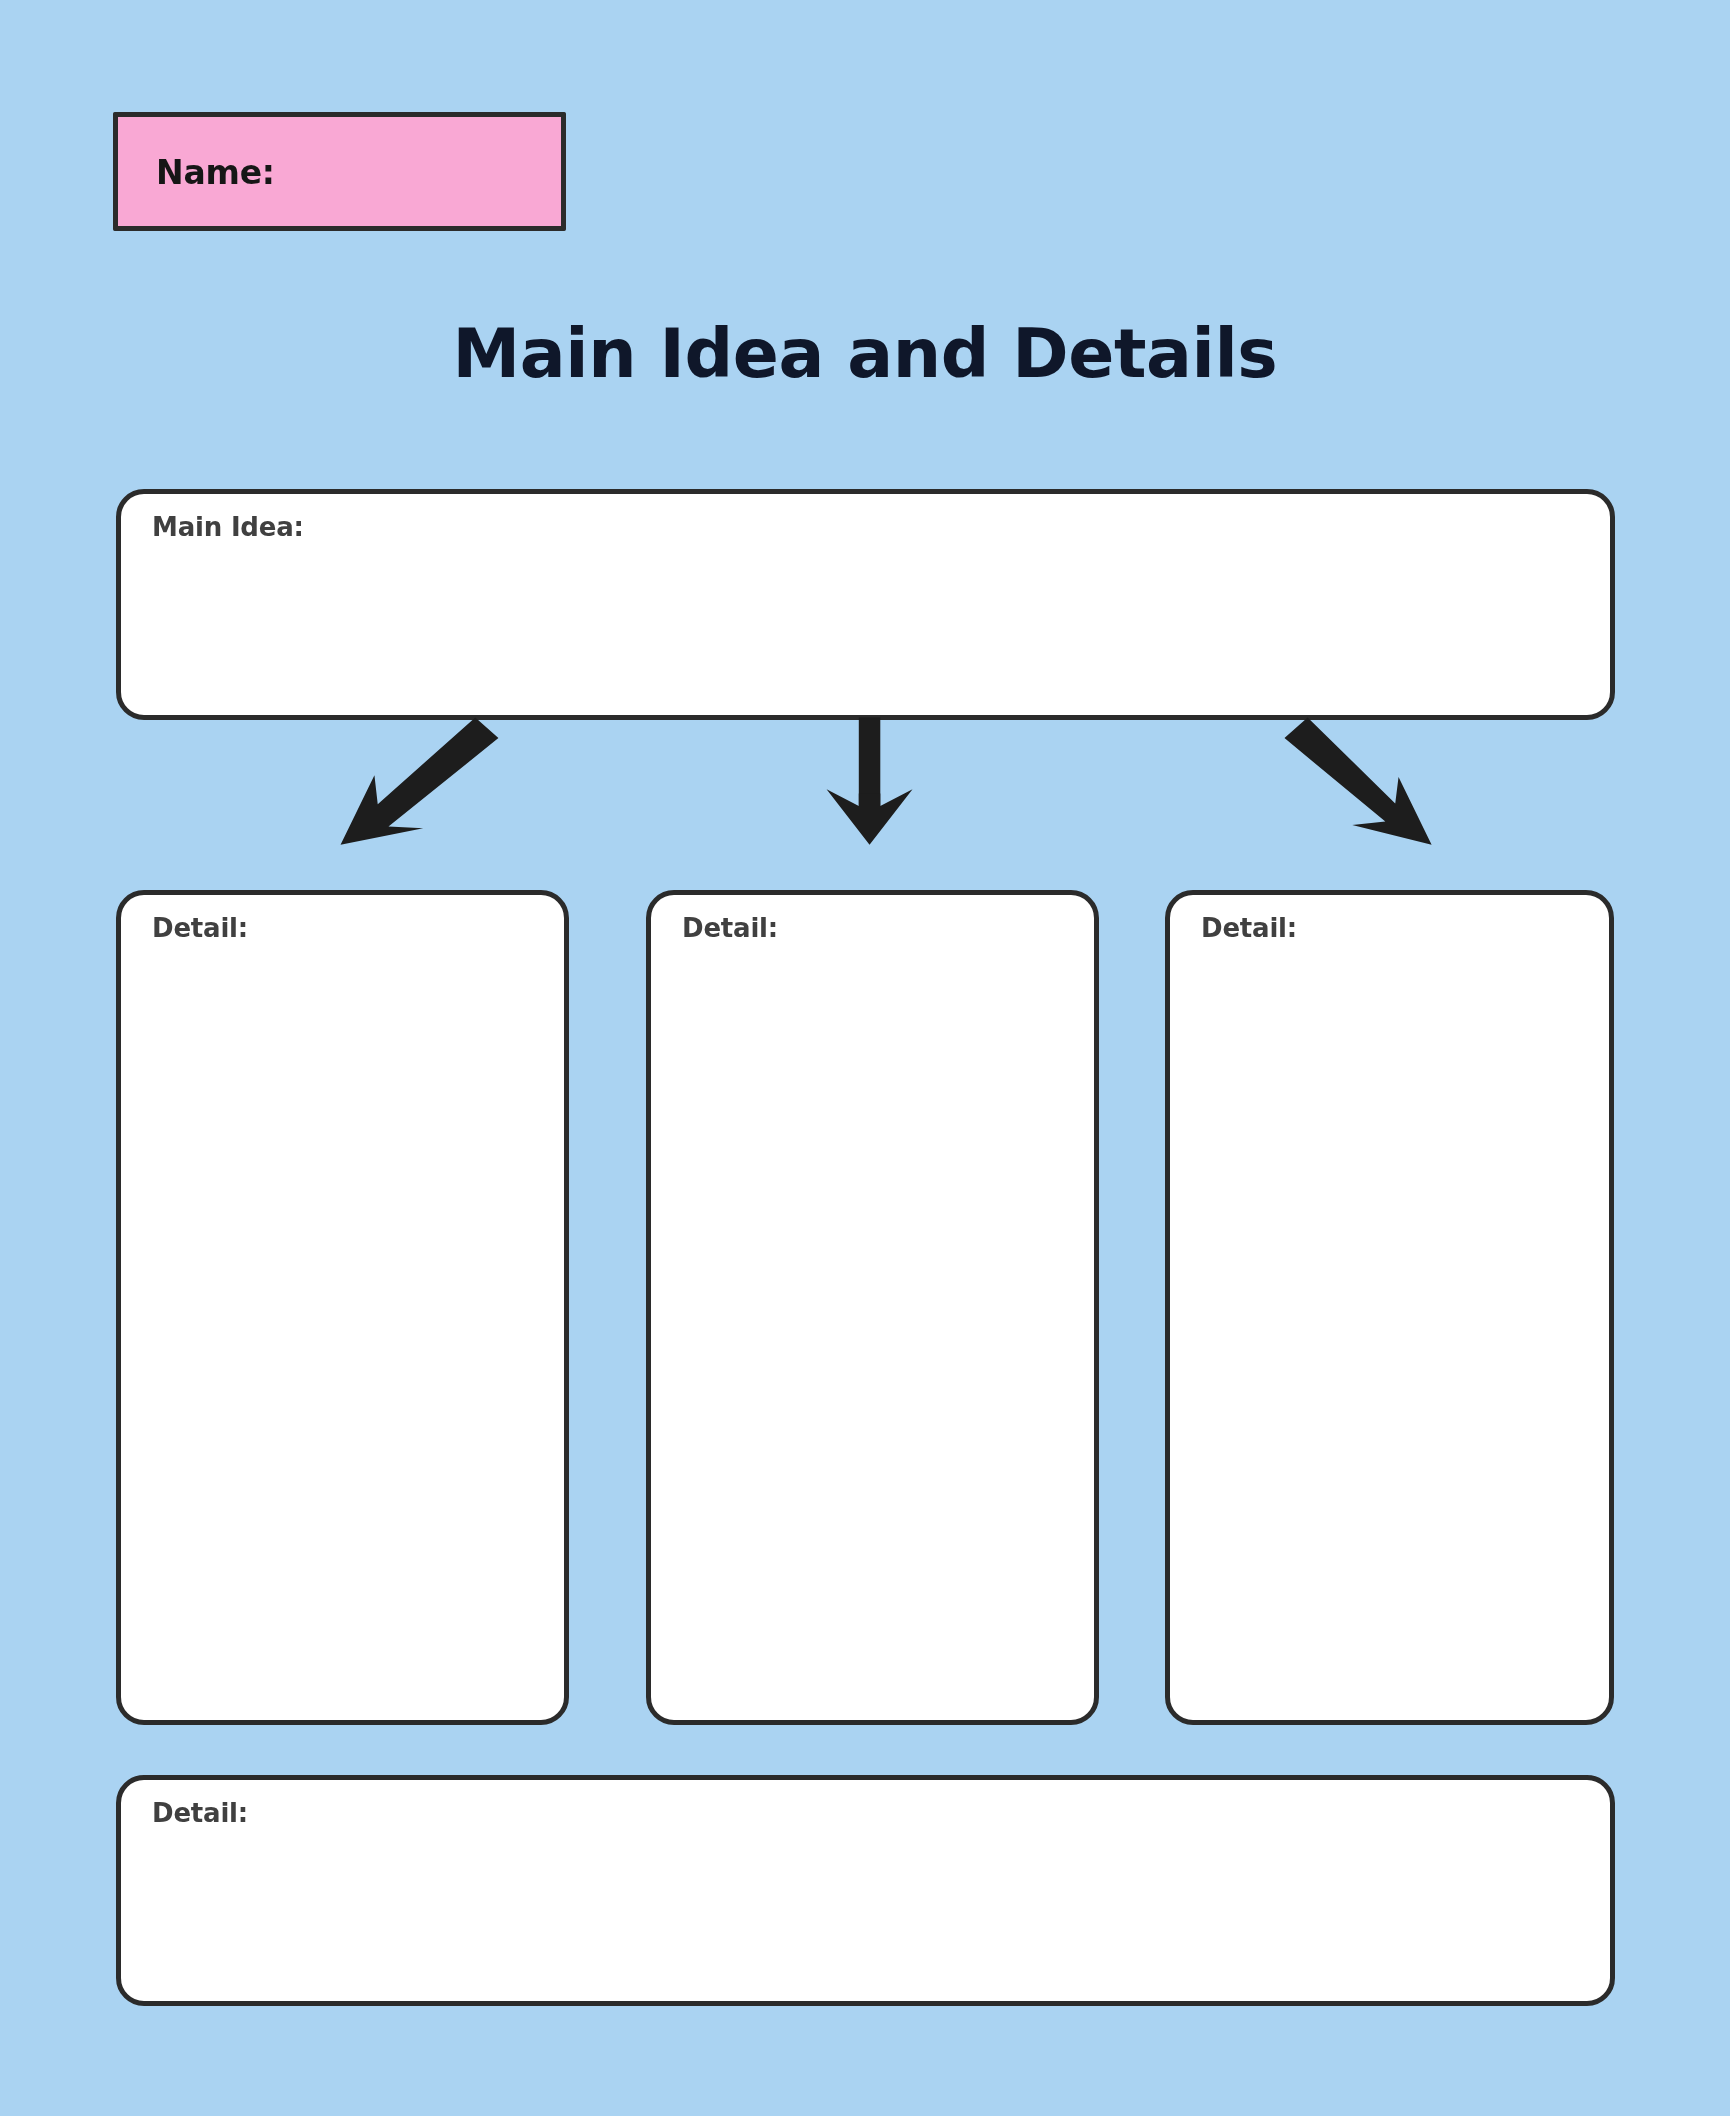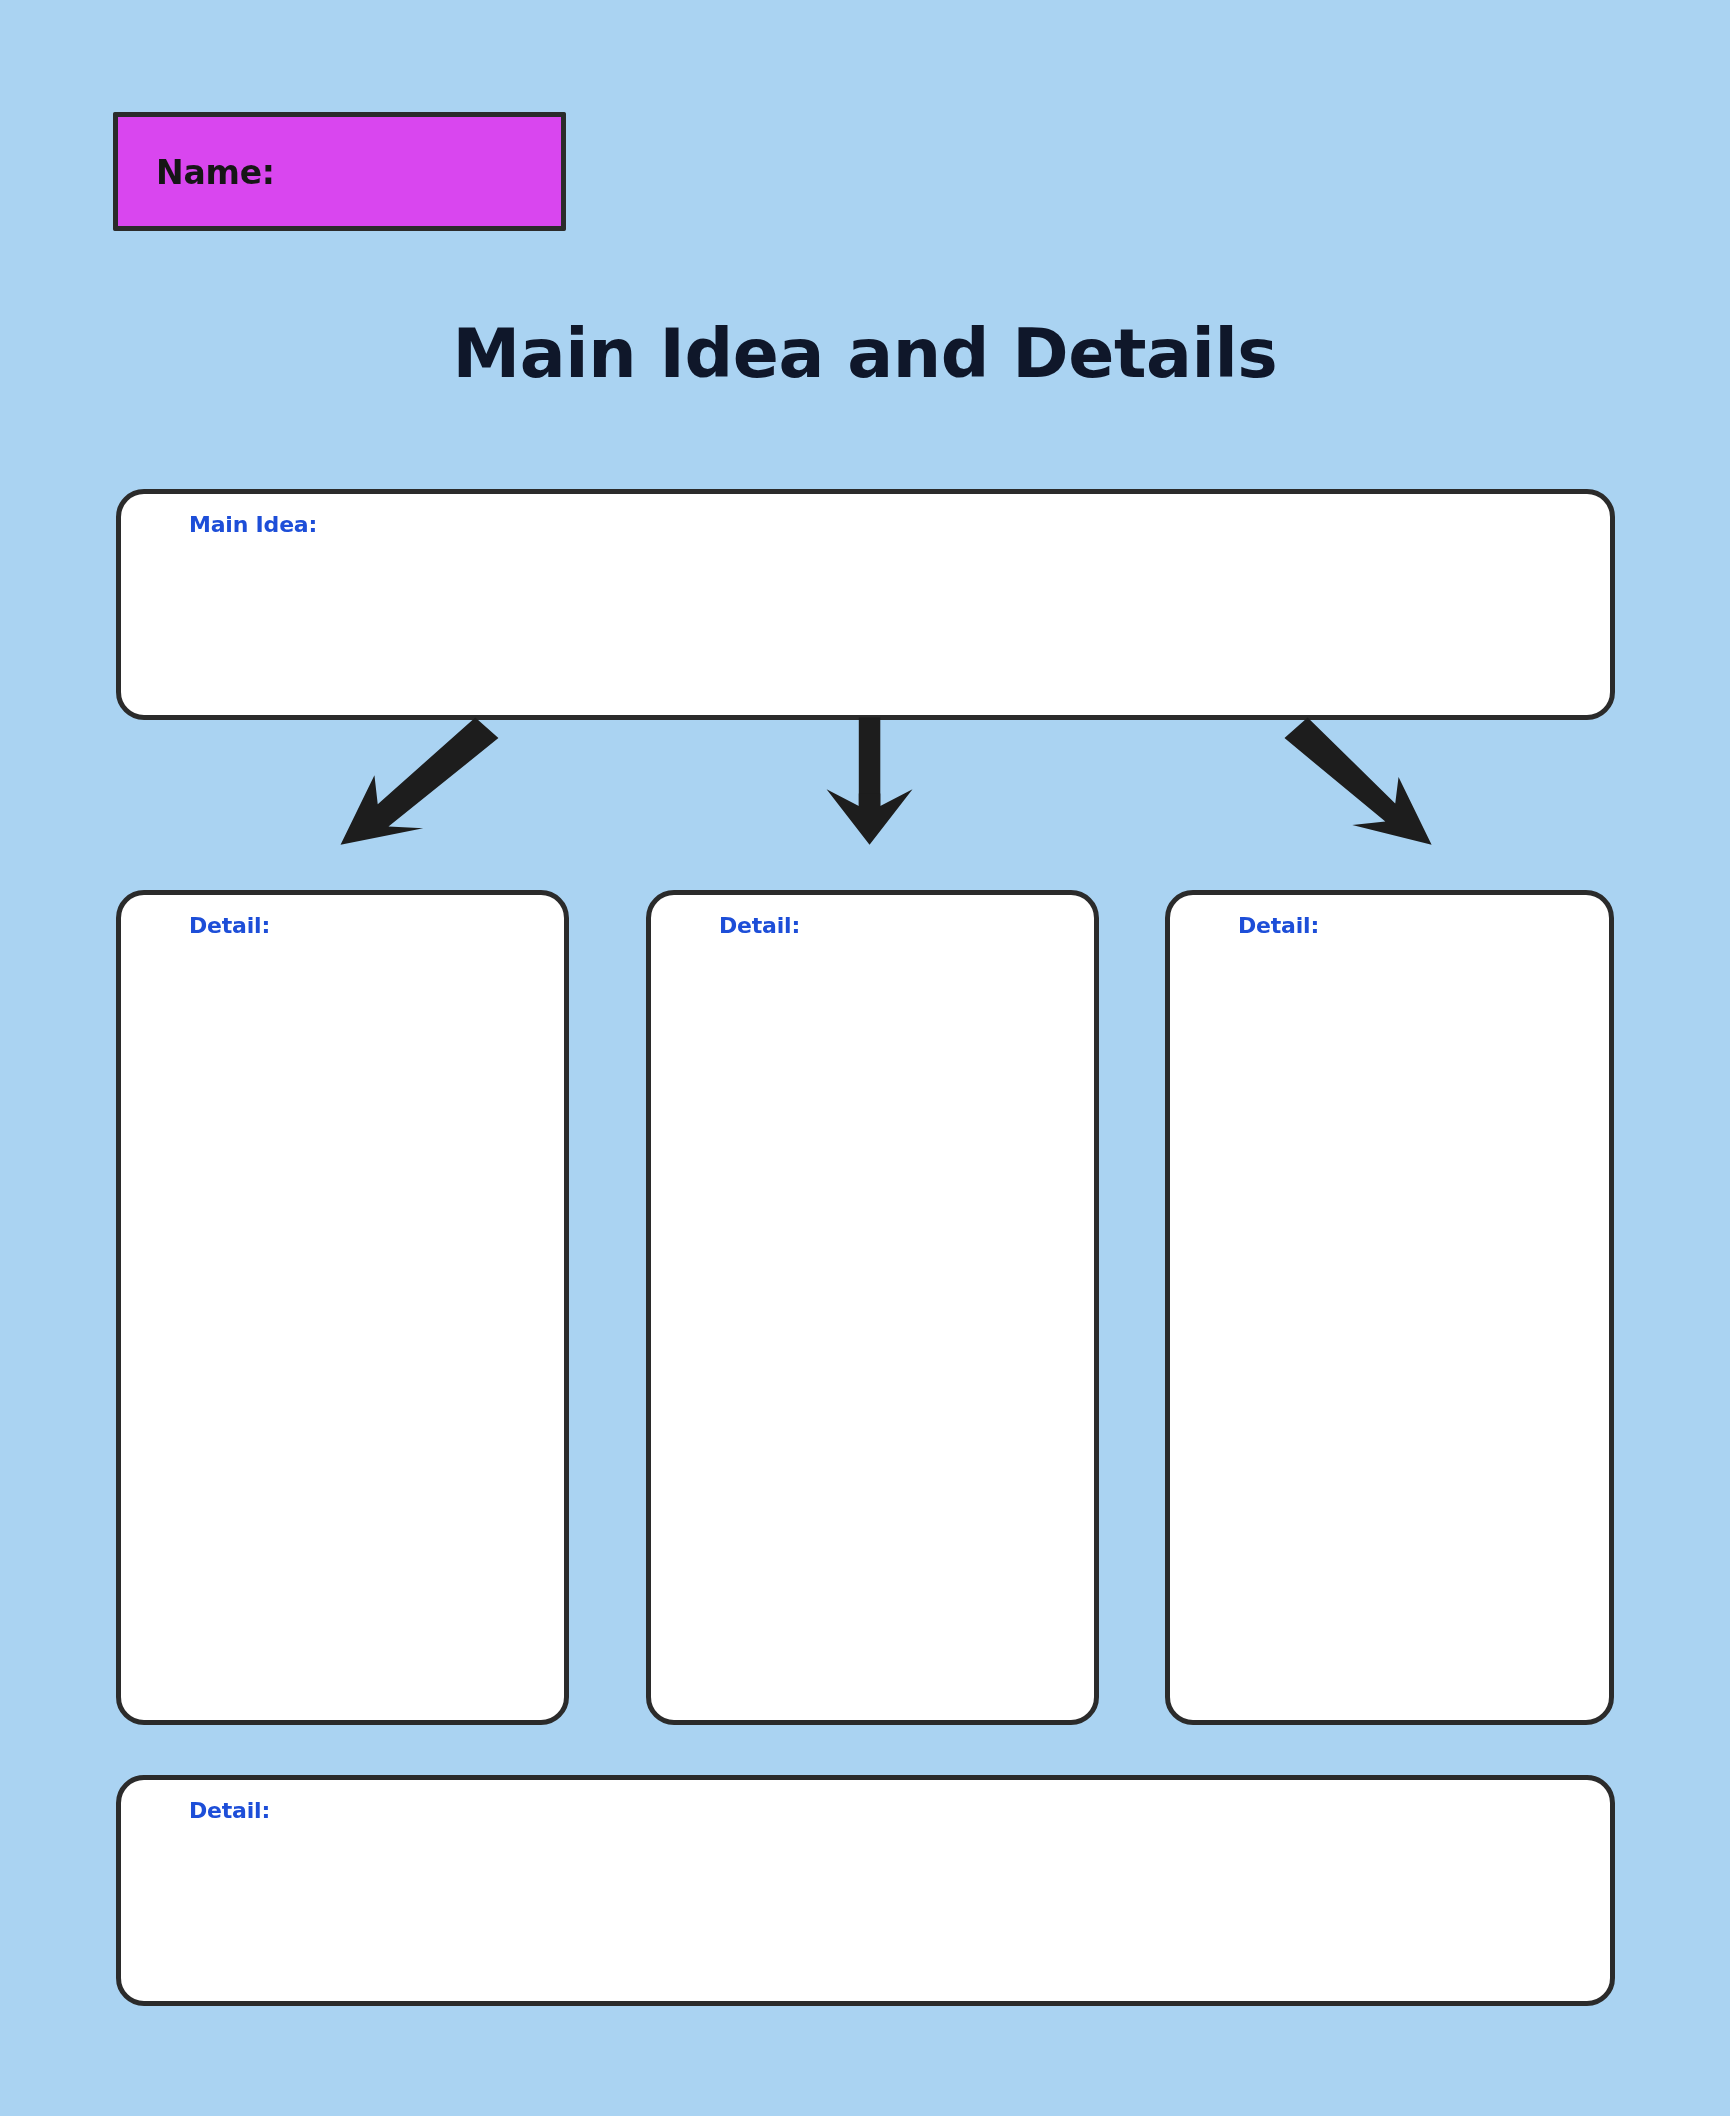--- a/index.html
+++ b/index.html
@@ -20,21 +20,21 @@
     background: #aad3f2;
   }
 
   
   .name-box {
     position: absolute;
     left: 113px;
     top: 112px;
     width: 453px;
     height: 119px;
-    background: #d946ef;
+    background: #f9a8d4;
     border: 5.8px solid #2b2b2b;
     border-radius: 1.7px;
     box-sizing: border-box;
   }
   .name-label {
     position: absolute;
     left: 38px;
     top: 50%;
     transform: translateY(-50%);
     font-size: 33px;
@@ -62,26 +62,25 @@
     position: absolute;
     background: #ffffff;
     border: 5.8px solid #2b2b2b;
     border-radius: 28px;
     box-sizing: border-box;
   }
   .org-label {
     position: absolute;
     left: 31px;
     top: 18px;
-    font-size: 22px;
+    font-size: 26px;
     font-weight: bold;
-    color: #1d4ed8;
+    color: #404040;
     letter-spacing: -0.2px;
     white-space: nowrap;
-    margin-left: 37px;
   }
 
   
   .main-idea-box {
     left: 116px;
     top: 489px;
     width: 1499px;
     height: 231px;
   }
 

